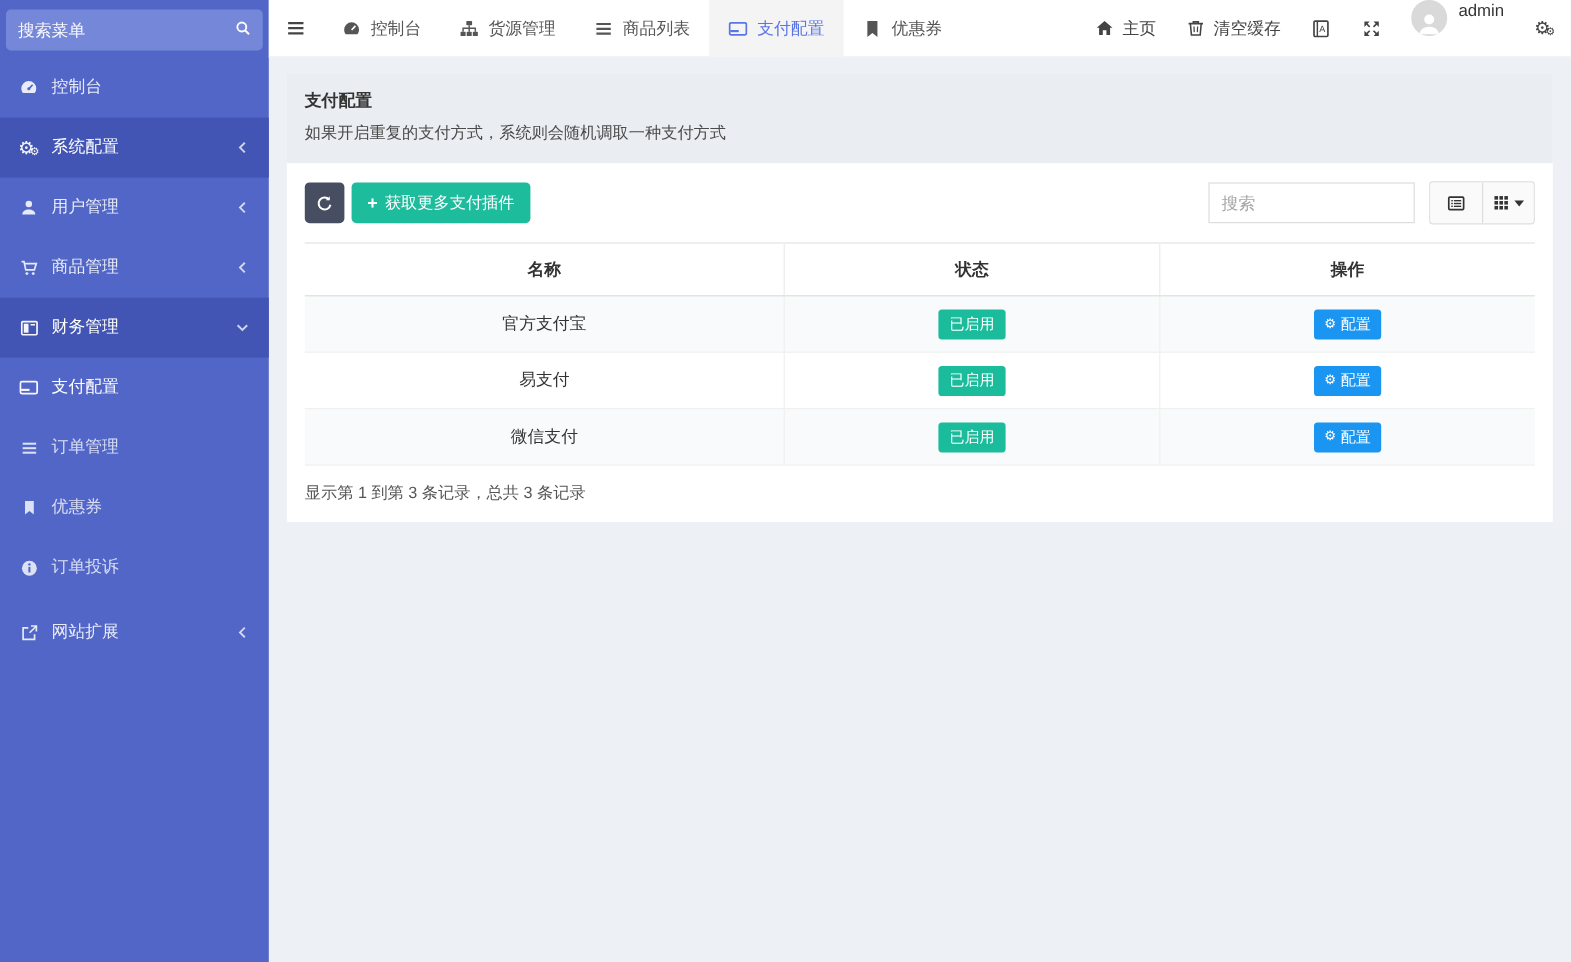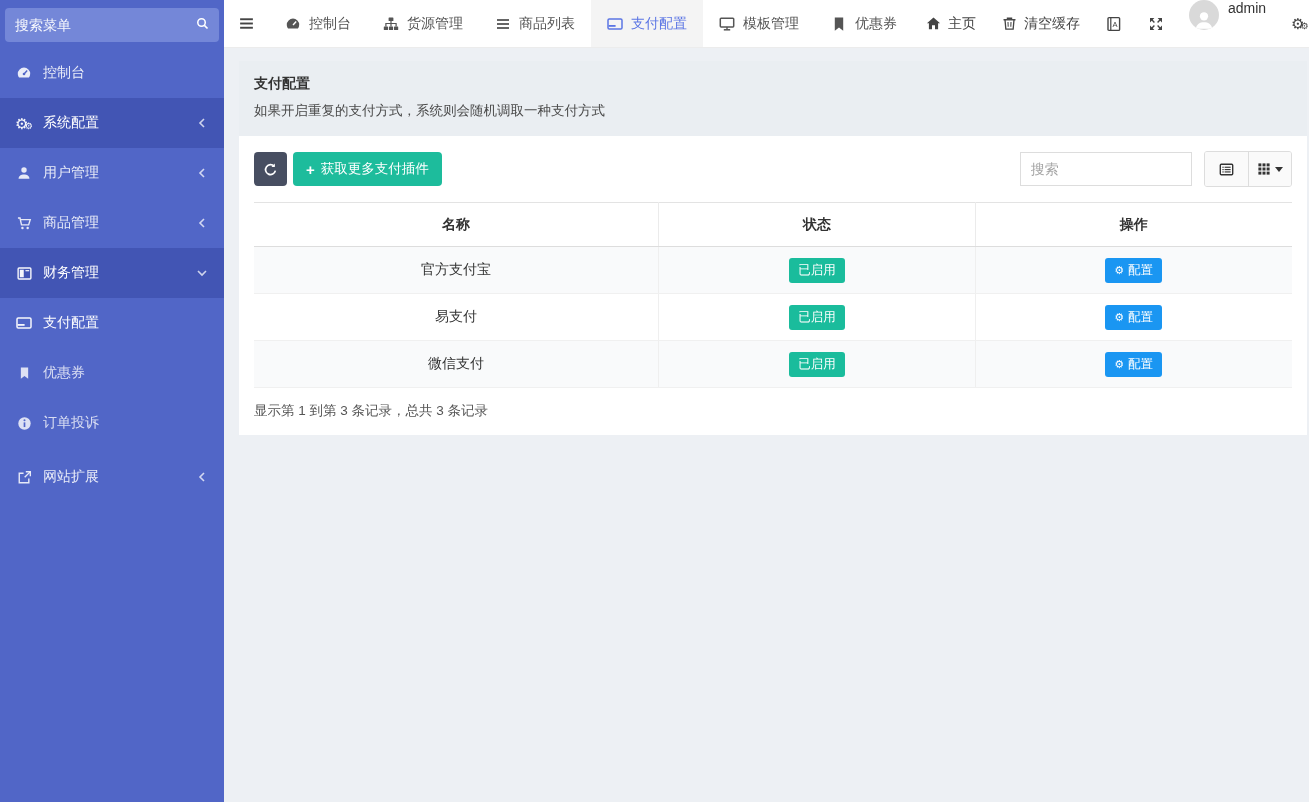--- a/index.html
+++ b/index.html
@@ -176,20 +176,32 @@
     <div class="s-item sub active">
       <span class="s-ico">
         <svg viewBox="0 0 16 16" width="16" height="16">
             <rect x="1" y="3" width="14" height="10" rx="1.3" fill="none" stroke="#fff" stroke-width="1.5"></rect>
             <rect x="1.6" y="9" width="7" height="1.8" fill="#fff"></rect>
           </svg>
       </span>
       <span class="s-label">支付配置</span>
     </div>
 
+    <div class="s-item sub">
+      <span class="s-ico">
+        <svg viewBox="0 0 16 16" width="15" height="15">
+            <g stroke="#fff" stroke-width="1.8" opacity=".85">
+              <line x1="2" y1="4" x2="14" y2="4"></line>
+              <line x1="2" y1="8" x2="14" y2="8"></line>
+              <line x1="2" y1="12" x2="14" y2="12"></line>
+            </g>
+          </svg>
+      </span>
+      <span class="s-label">订单管理</span>
+    </div>
 
     <div class="s-item sub">
       <span class="s-ico">
         <svg viewBox="0 0 16 16" width="13" height="14">
             <path d="M3.5 1.2h9V15L8 11.6 3.5 15z" fill="#fff" opacity=".85"></path>
           </svg>
       </span>
       <span class="s-label">优惠券</span>
     </div>
 
@@ -273,30 +285,20 @@
         <span>商品列表</span>
       </div>
       <div class="tab active">
         <span class="tico">
           <svg viewBox="0 0 16 16">
               <rect x="1" y="3" width="14" height="10" rx="1.3" fill="none" stroke="currentColor" stroke-width="1.5"></rect>
               <rect x="1.6" y="9" width="7" height="1.8" fill="currentColor"></rect>
             </svg>
         </span>
         <span>支付配置</span>
-      </div>
-      <div class="tab">
-        <span class="tico">
-          <svg viewBox="0 0 16 16">
-              <rect x="1.3" y="2.3" width="13.4" height="8.6" rx=".8" fill="none" stroke="currentColor" stroke-width="1.5"></rect>
-              <line x1="8" y1="10.9" x2="8" y2="13.6" stroke="currentColor" stroke-width="1.4"></line>
-              <line x1="4.8" y1="13.8" x2="11.2" y2="13.8" stroke="currentColor" stroke-width="1.5"></line>
-            </svg>
-        </span>
-        <span>模板管理</span>
       </div>
       <div class="tab">
         <span class="tico">
           <svg viewBox="0 0 16 16">
               <path d="M3.8 1.4h8.4V14.8L8 11.6 3.8 14.8z" fill="currentColor"></path>
             </svg>
         </span>
         <span>优惠券</span>
       </div>
     </div>

